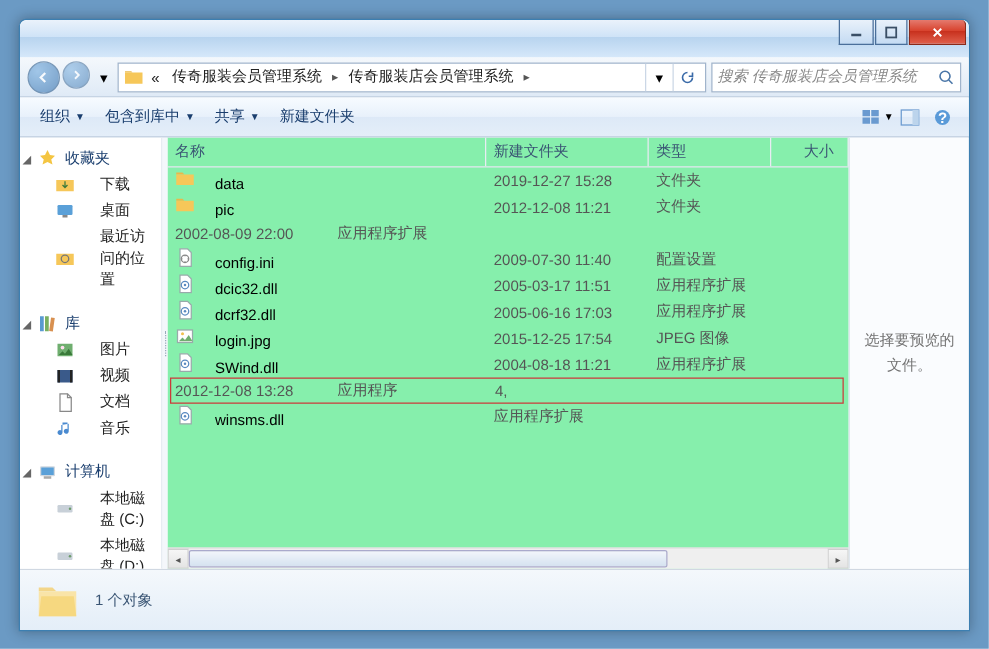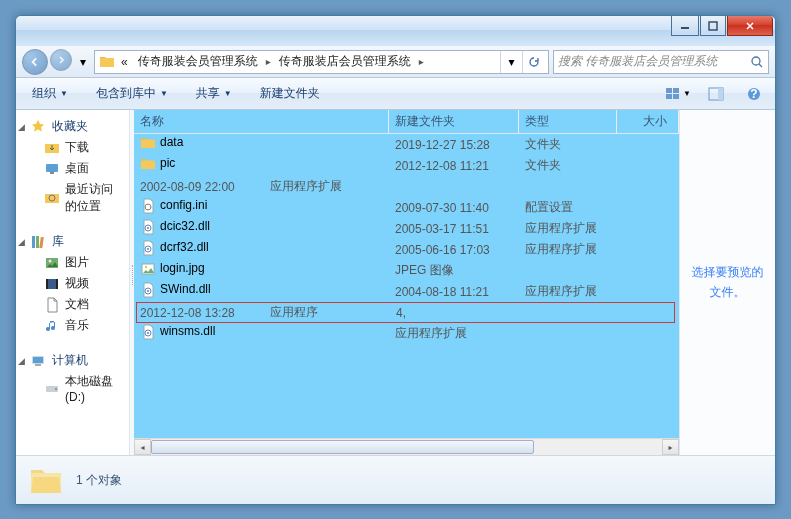--- a/index.html
+++ b/index.html
@@ -14,58 +14,58 @@
 .navbtns { display:flex; gap:2px; }
 .navbtn { width:26px; height:26px; border-radius:50%; background:radial-gradient(circle at 30% 30%,#6fa9dd,#2d6aa8); border:1px solid #2a5a8a; display:flex; align-items:center; justify-content:center; opacity:.6; }
 .navbtn.fwd { opacity:.5; width:22px; height:22px; }
 .navdrop { width:14px; height:22px; display:flex; align-items:center; justify-content:center; }
 .pathbox { flex:1; height:24px; background:#fff; border:1px solid #a0b4cc; display:flex; align-items:center; padding:0 4px; gap:2px; }
 .foldericon { width:16px; height:16px; }
 .crumb { padding:0 4px; height:22px; display:flex; align-items:center; color:#222; }
 .crumbarr { color:#555; font-size:10px; padding:0 2px; }
 .pathbtns { display:flex; margin-left:2px; }
 .pathbtn { width:22px; height:22px; border-left:1px solid #cbd7e6; display:flex; align-items:center; justify-content:center; }
-.searchbox { width:216px; height:24px; background:#fff; border:1px solid #a0b4cc; display:flex; align-items:center; padding:0 4px; }
+.searchbox { width:200px; height:24px; background:#fff; border:1px solid #a0b4cc; display:flex; align-items:center; padding:0 4px; }
 .searchbox span.ph { flex:1; color:#888; font-style:italic; }
-.toolbar { height:32px; background:linear-gradient(to bottom,#f7fbff 0%,#e8f1fb 49%,#dde9f7 50%,#e4eef9 100%); border-bottom:1px solid #b6c8dc; display:flex; align-items:center; padding:0 8px; gap:12px; }
+.toolbar { height:32px; background:linear-gradient(to bottom,#f7fbff 0%,#e8f1fb 49%,#dde9f7 50%,#e4eef9 100%); border-bottom:1px solid #b6c8dc; display:flex; align-items:center; padding:0 8px; gap:0; }
 .tbtn { padding:4px 8px; color:#1a3e6e; display:flex; align-items:center; gap:4px; border-radius:2px; }
 .tbtn .arr { font-size:8px; }
 .tspacer { flex:1; }
 .ticon { width:26px; height:22px; display:flex; align-items:center; justify-content:center; }
 .body { flex:1; display:flex; overflow:hidden; border-bottom:1px solid #d0d8e2; }
 .nav { width:155px; background:#fff; border-right:1px solid #e0e6ee; padding:6px 0; overflow:hidden; }
 .navsec { margin-bottom:14px; }
 .navhdr { display:flex; align-items:center; gap:6px; padding:2px 8px 2px 14px; color:#1a3e6e; position:relative; }
 .navhdr .tri { position:absolute; left:2px; font-size:9px; color:#666; }
-.navitem { display:flex; align-items:center; gap:5px; padding:2px 8px 2px 28px; color:#222; }
+.navitem { display:flex; align-items:center; gap:20px; padding:2px 8px 2px 28px; color:#222; }
 .smicon { width:16px; height:16px; flex-shrink:0; }
 .splitter { width:6px; background:#f4f7fb; cursor:col-resize; position:relative; }
 .splitter:after{content:"";position:absolute;left:2px;top:45%;width:1px;height:20px;border-left:1px dotted #9ab;}
 .main { flex:1; display:flex; }
-.list { flex:1; display:flex; flex-direction:column; background:#7dd3fc; }
+.list { flex:1; display:flex; flex-direction:column; background:#86efac; }
 .colhdr { height:24px; border-bottom:1px solid #e3e8ef; display:flex; align-items:center; color:#3a5574; }
 .colhdr .col { padding:0 6px; border-right:1px solid #e8ecf2; height:100%; display:flex; align-items:center; }
 .c-name { width:255px; }
 .c-date { width:130px; }
 .c-type { width:98px; }
 .c-size { width:42px;margin-left:20px; }
 .rows { flex:1; overflow:hidden; position:relative; }
 .row { height:21px; display:flex; align-items:center; padding-left:4px; }
-.row .cell { padding:0 2px; display:flex; align-items:flex-start; gap:4px; overflow:hidden; white-space:nowrap; }
+.row .cell { padding:0 2px; display:flex; align-items:flex-end; gap:16px; overflow:hidden; white-space:nowrap; }
 .row .cell.name { width:255px; }
 .row .cell.date { width:130px; color:#555; }
 .row .cell.type { width:98px; color:#555; }
 .row .cell.size { width:42px; text-align:right; justify-content:flex-end; color:#555; }
 .actually-selected { position:relative; }
 .actually-selected:before { content:""; position:absolute; left:2px; right:4px; top:0; bottom:0; border:1px solid #cc3a3a; pointer-events:none; }
 .hscroll { height:17px; background:#f0f0f0; border-top:1px solid #dcdcdc; display:flex; }
 .hscroll .sarrow { width:17px; background:linear-gradient(#f6f6f6,#e4e4e4); border:1px solid #cfcfcf; display:flex; align-items:center; justify-content:center; font-size:8px; color:#555; }
 .hscroll .strack { flex:1; background:#efefef; position:relative; }
 .hscroll .sthumb { position:absolute; left:0; top:1px; bottom:1px; width:75%; background:linear-gradient(#f2f6fb,#d5e2f0); border:1px solid #aac; border-radius:2px; }
-.preview { width:96px; border-left:1px solid #e0e6ee; background:#fafcfe; display:flex; align-items:center; justify-content:center; padding:8px; color:#3b82f6; text-align:center; line-height:1.6; }
+.preview { width:96px; border-left:1px solid #e0e6ee; background:#fafcfe; display:flex; align-items:center; justify-content:center; padding:8px; color:#737373; text-align:center; line-height:1.6; }
 .statusbar { height:48px; background:linear-gradient(to bottom,#f4f8fc,#e4eef8); display:flex; align-items:center; padding:0 12px; gap:12px; }
 .bigfolder { width:36px; height:36px; }
 .statustext { color:#3a5574; }
 
 .ico-folder { fill:#f6c759; }
 .ico-folder-tab { fill:#e9b84a; }
 </style>
 </head>
 <body>
 
@@ -253,20 +253,27 @@
               <rect x="3" y="4" width="10" height="6" fill="#5aa0d8"></rect>
               <rect x="5" y="11" width="6" height="2" fill="#aaa"></rect>
             </svg>
             <span>计算机</span>
           </div>
         <div class="navitem">
             <svg class="smicon" viewBox="0 0 16 16">
               <rect x="2" y="5" width="12" height="6" fill="#c8d0d8" rx="1"></rect>
               <circle cx="12" cy="8" r="1" fill="#6a9a6a"></circle>
             </svg>
+            <span>本地磁盘 (C:)</span>
+          </div>
+        <div class="navitem">
+            <svg class="smicon" viewBox="0 0 16 16">
+              <rect x="2" y="5" width="12" height="6" fill="#c8d0d8" rx="1"></rect>
+              <circle cx="12" cy="8" r="1" fill="#6a9a6a"></circle>
+            </svg>
             <span>本地磁盘 (D:)</span>
           </div>
       </div>
     </div>
 
     <div class="splitter"></div>
 
     <div class="main">
       <div class="list">
         <div class="colhdr">
@@ -346,20 +353,21 @@
             </div>
             <div class="row">
               <div class="cell name">
                 <span><svg class="smicon" viewBox="0 0 16 16">
                     <rect x="2" y="3" width="12" height="10" fill="#fff" stroke="#9aa"></rect>
                     <circle cx="6" cy="6" r="1.2" fill="#f0c050"></circle>
                     <path d="M3 12l3-3 2 2 3-4 3 5z" fill="#6fae6f"></path>
                   </svg></span>
                 <span>login.jpg</span>
               </div>
+              <div class="cell date">2015-12-25 17:54</div>
               <div class="cell type">JPEG 图像</div>
               <div class="cell size"></div>
             </div>
             <div class="row">
               <div class="cell name">
                 <span><svg class="smicon" viewBox="0 0 16 16">
                     <path d="M4 1h6l3 3v11H4z" fill="#fff" stroke="#9aa"></path>
                     <circle cx="8" cy="9" r="3" fill="none" stroke="#5a8ac0"></circle>
                     <circle cx="8" cy="9" r="1" fill="#5a8ac0"></circle>
                   </svg></span>

